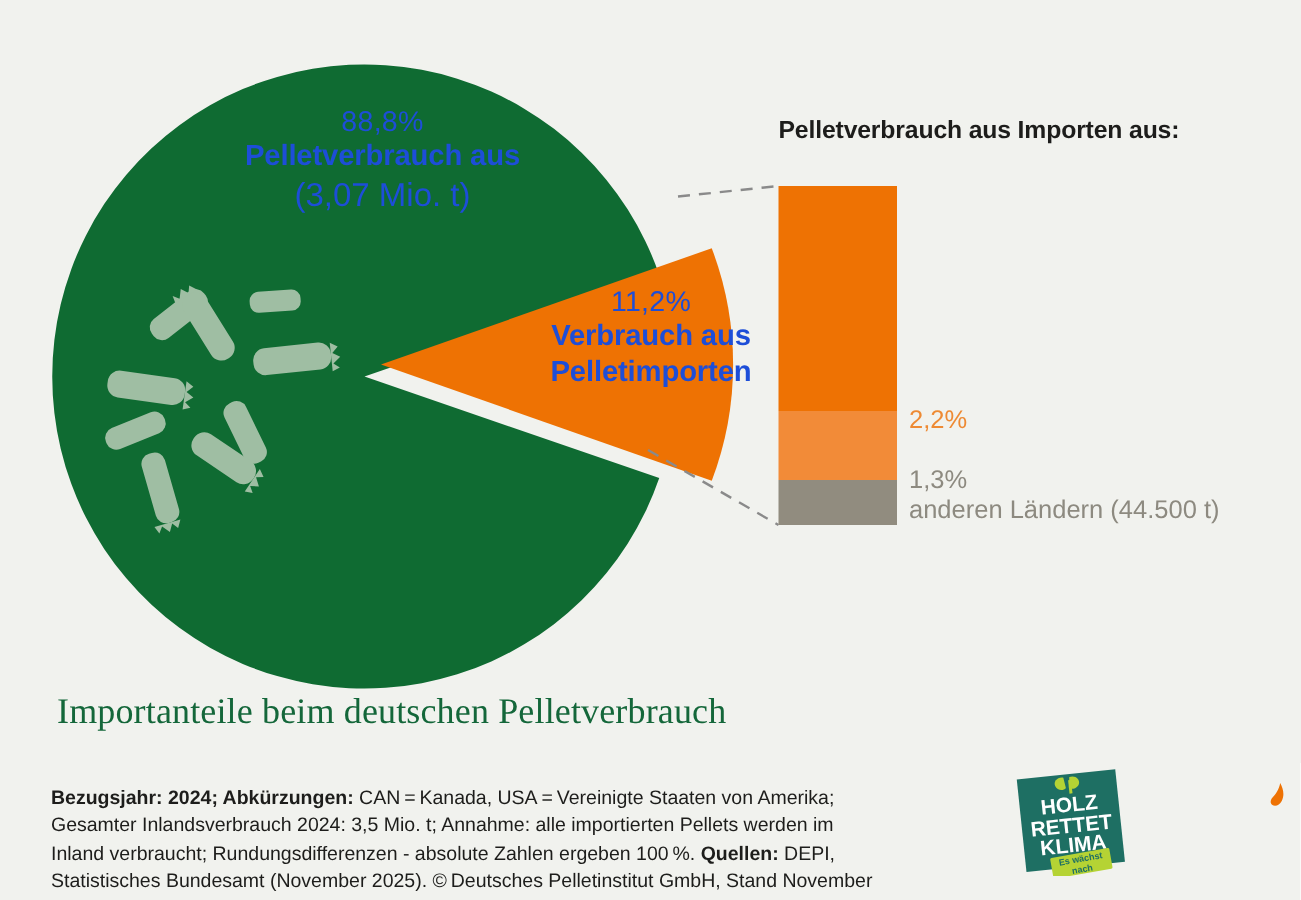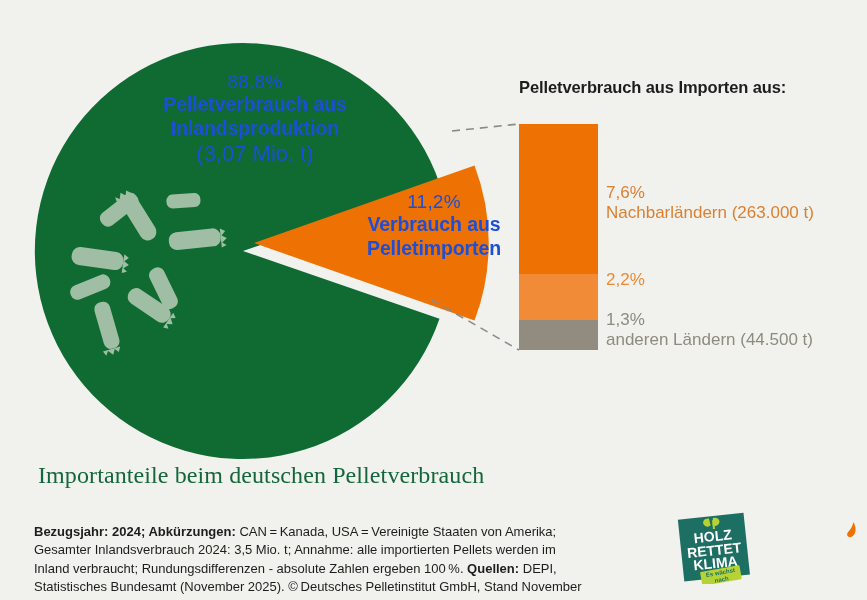--- a/index.html
+++ b/index.html
@@ -205,42 +205,37 @@
              A 218 218 0 0 1 474.5 320.5
              Z"></path>
 
     <line x1="452" y1="131" x2="519" y2="124" stroke="#8a8a8a" stroke-width="1.6" stroke-dasharray="8 6"></line>
     <line x1="432" y1="300" x2="519" y2="350" stroke="#8a8a8a" stroke-width="1.6" stroke-dasharray="8 6"></line>
   </svg>
 
   <div class="pie-label" id="domestic-label">
     <div class="lbl-pct">88,8%</div>
     <div class="lbl-main">Pelletverbrauch aus</div>
-    <div class="lbl-main">Inlandsproduktion</div>
     <div class="lbl-sub">(3,07 Mio. t)</div>
   </div>
 
   <div class="pie-label" id="import-label">
     <div class="lbl-pct">11,2%</div>
     <div class="lbl-main">Verbrauch aus</div>
     <div class="lbl-main">Pelletimporten</div>
   </div>
 
   <div id="bar-heading">Pelletverbrauch aus Importen aus:</div>
 
   <div id="stacked-bar">
     <div class="bar-seg" style="top:0px;  height:150px; background:#EE7203;"></div>
     <div class="bar-seg" style="top:150px; height:46px;  background:#F28B38;"></div>
     <div class="bar-seg" style="top:196px; height:30px;  background:#918C7F;"></div>
   </div>
 
-  <div class="bar-note" id="note-neighbour">
-    <div class="note-pct">7,6%</div>
-    <div class="note-txt">Nachbarländern (263.000 t)</div>
-  </div>
 
   <div class="bar-note" id="note-usa">
     <div class="note-pct">2,2%</div>
   </div>
 
   <div class="bar-note" id="note-other">
     <div class="note-pct">1,3%</div>
     <div class="note-txt">anderen Ländern (44.500 t)</div>
   </div>
 

